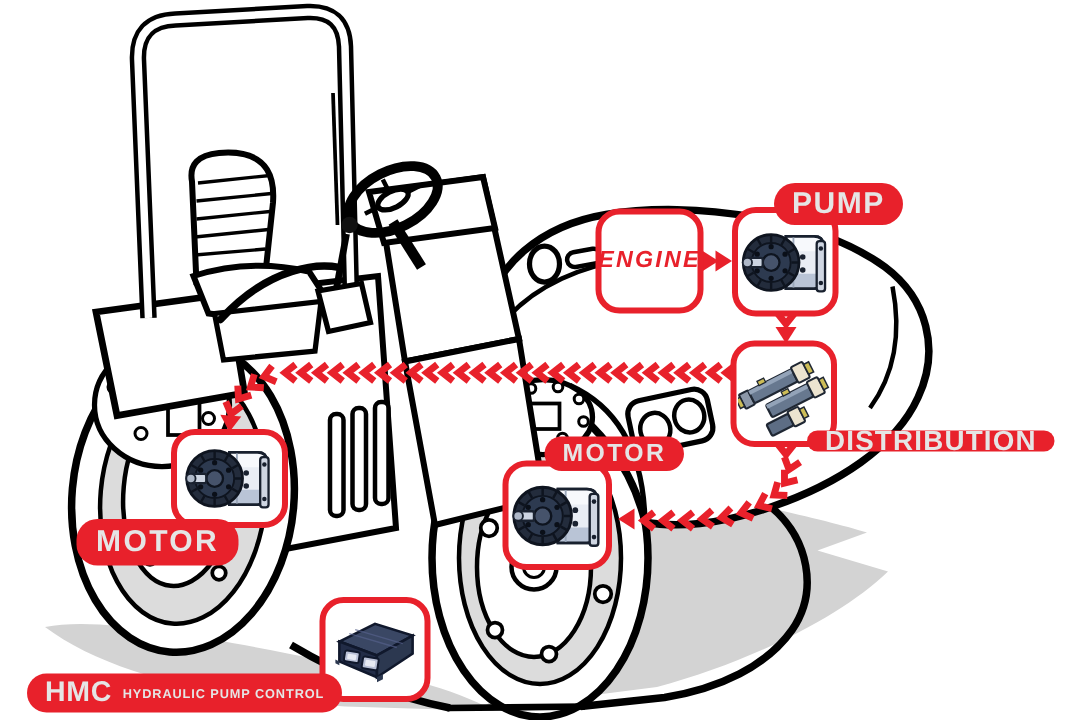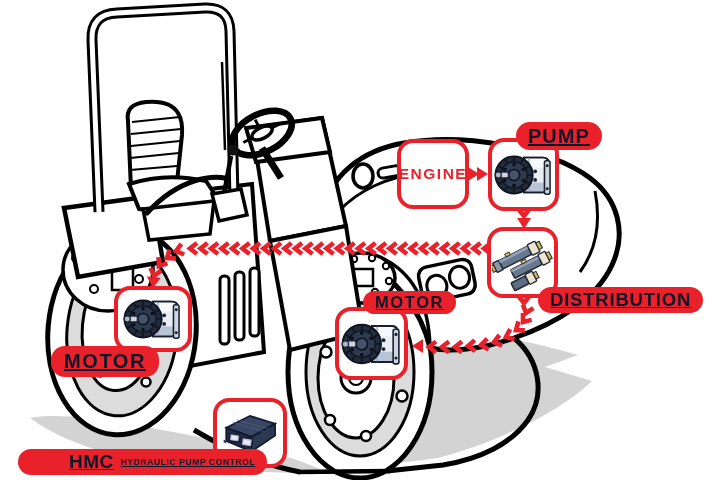--- a/index.html
+++ b/index.html
@@ -9,29 +9,29 @@
     --valvebrass:#CDBD57; --ecunavy:#2A3450;
   }
   html,body{margin:0;padding:0;background:var(--paper);}
   #stage{position:relative;width:720px;height:480px;overflow:hidden;
          font-family:"Liberation Sans",sans-serif;background:var(--paper);}
   #vehicle,#flow{position:absolute;left:0;top:0;}
   #vehicle{z-index:0;}
   #flow{z-index:2;}
   .node-box{position:absolute;z-index:3;background:#fff;border:4px solid var(--accent);
             border-radius:16px;display:flex;align-items:center;justify-content:center;box-sizing:border-box;}
-  .pill{position:absolute;z-index:4;background:var(--accent);color:#0f172a;font-weight:900;
-        border-radius:14px;display:flex;align-items:center;white-space:nowrap;box-sizing:border-box;text-decoration:underline;}
-  .engine-text{color:var(--accent);font-weight:900;font-size:15.5px;letter-spacing:1.5px;}
+  .pill{position:absolute;z-index:4;background:var(--accent);color:#e5e5e5;font-weight:900;
+        border-radius:14px;display:flex;align-items:center;white-space:nowrap;box-sizing:border-box;}
+  .engine-text{color:var(--accent);font-weight:900;font-size:15.5px;letter-spacing:1.5px;font-style:italic;}
   .pill-pump{left:516px;top:122px;height:28px;padding:0 12px;font-size:20px;letter-spacing:1px;}
-  .pill-dist{left:538px;top:287px;height:26px;padding:0 12px;font-size:18.5px;letter-spacing:0.8px;}
+  .pill-dist{left:538px;top:287px;height:14px;padding:0 12px;font-size:18.5px;letter-spacing:0.8px;}
   .pill-motor-rear{left:363px;top:291px;height:23px;padding:0 12px;font-size:16.5px;letter-spacing:1.6px;}
   .pill-motor-front{left:51px;top:346px;height:31px;padding:0 13px;font-size:20px;letter-spacing:1.6px;}
   .pill-hmc{left:18px;top:449px;height:26px;padding:0 12px;border-radius:13px;gap:7px;}
-  .hmc-main{font-size:19px;letter-spacing:0.5px;margin-left:39px;}
+  .hmc-main{font-size:19px;letter-spacing:0.5px;}
   .hmc-sub{font-size:8.5px;letter-spacing:0.6px;}
   .comp-svg{display:block;}
 </style>
 </head>
 <body>
 
 <div id="stage">
 
   <svg width="0" height="0" style="position:absolute" aria-hidden="true">
     <defs>

